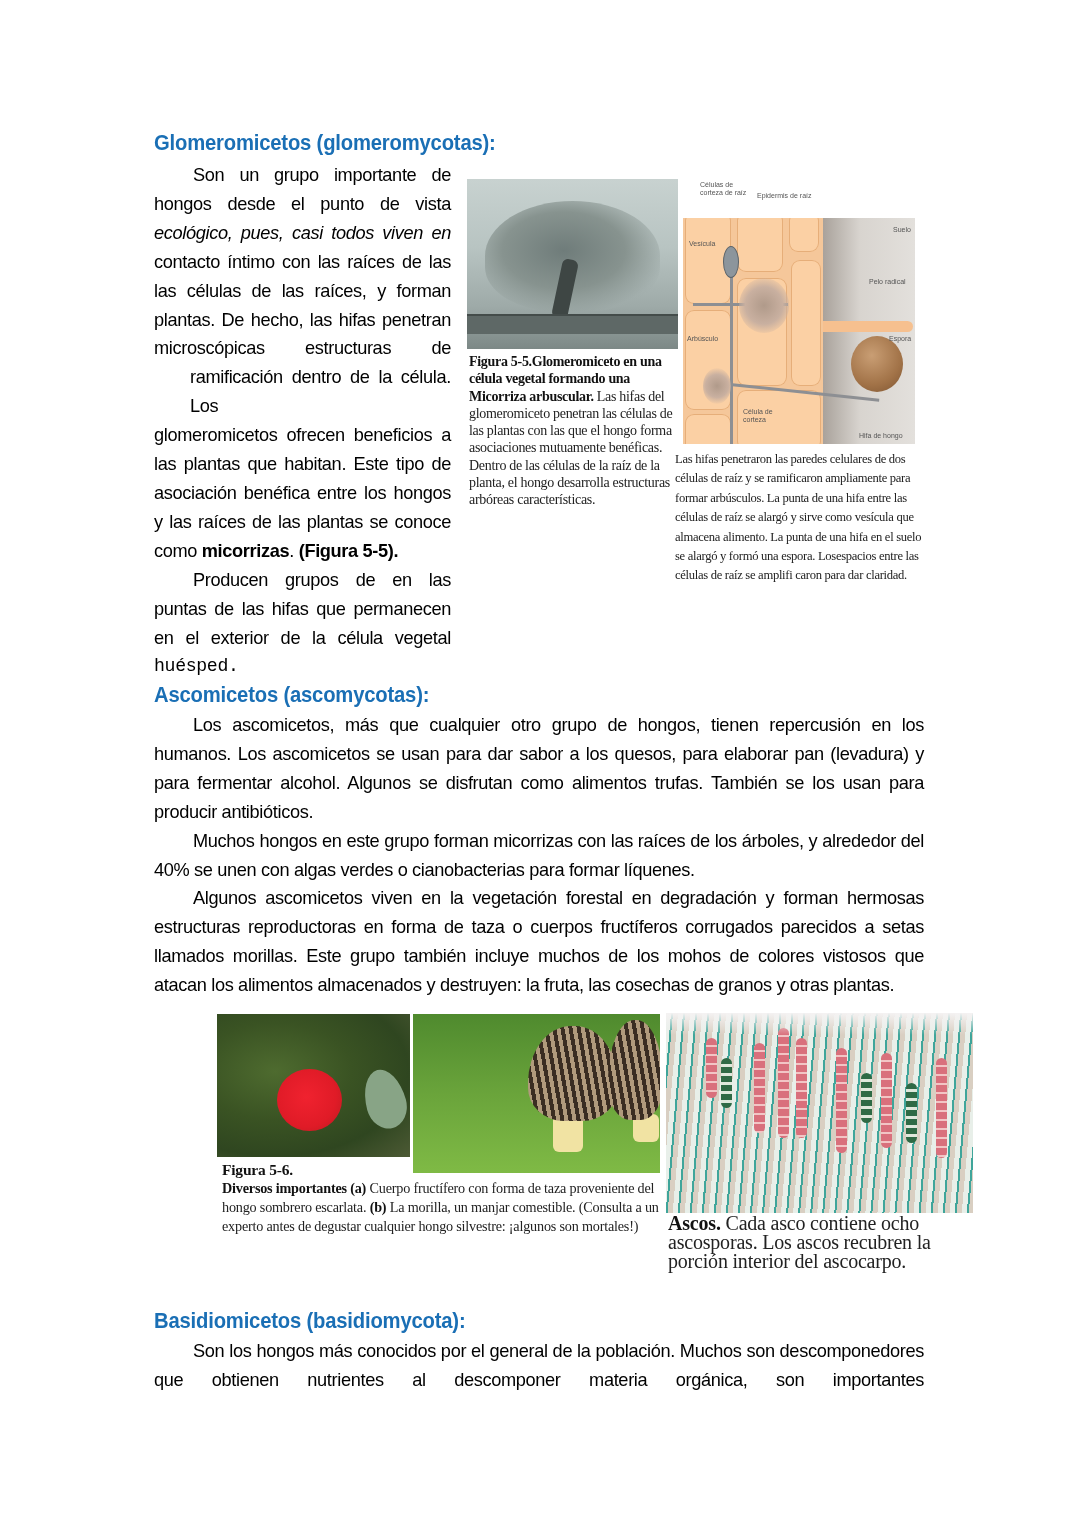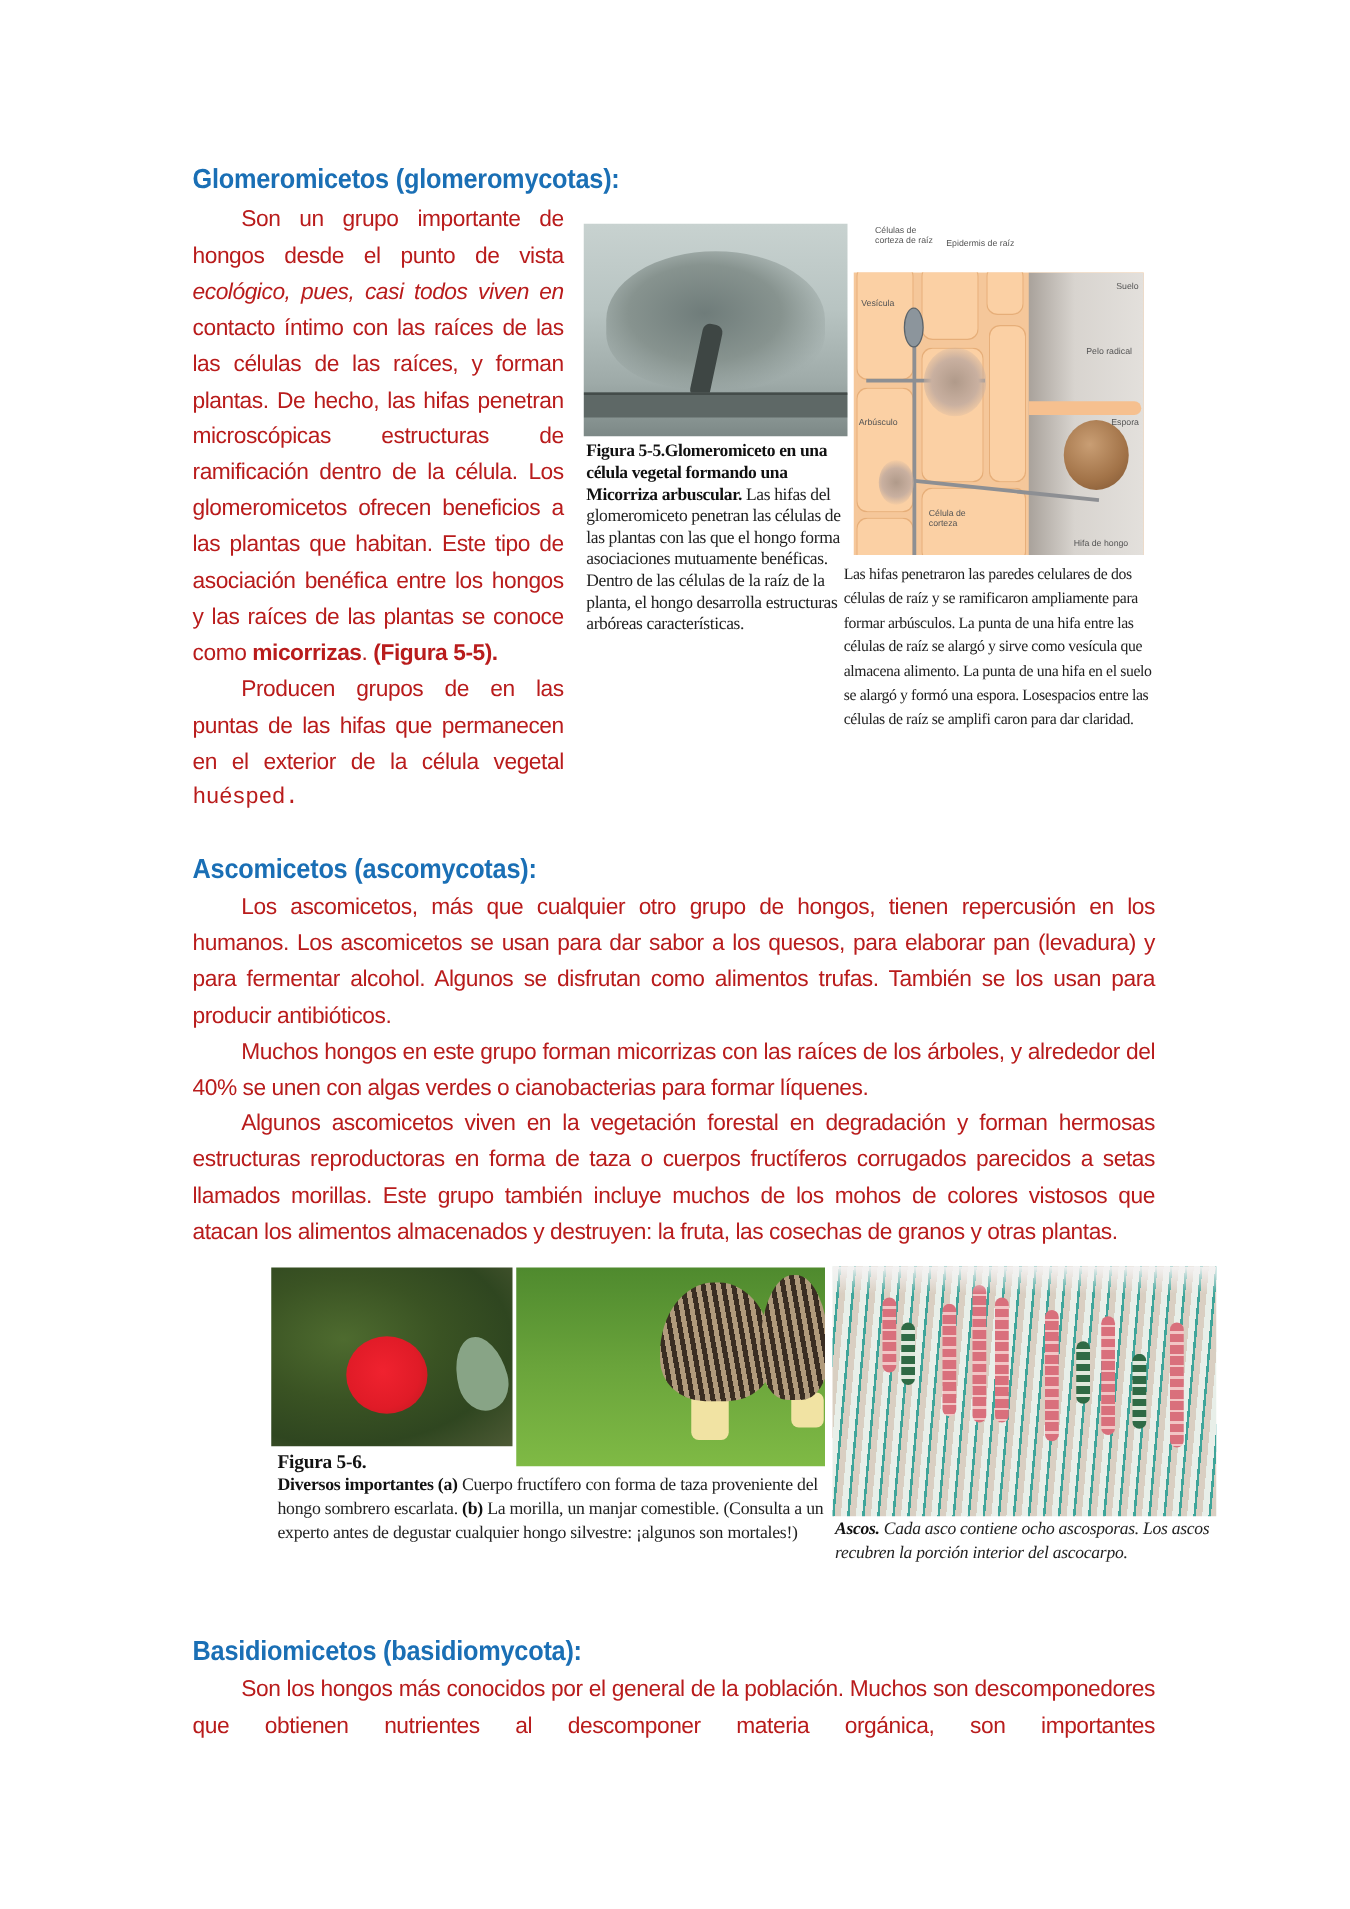--- a/index.html
+++ b/index.html
@@ -17,21 +17,21 @@
       transform: scaleX(0.92);
       transform-origin: left top;
       white-space: nowrap;
     }
 
     .body-text {
       position: absolute;
       font-family: "Liberation Sans", sans-serif;
       font-size: 18.2px;
       line-height: 28.9px;
-      color: #b91c1c;
+      color: #000000;
       text-align: justify;
       text-align-last: left;
     }
     .body-text p { text-indent: 39px; }
 
     .narrow { letter-spacing: -0.35px; }
 
     .caption {
       position: absolute;
       font-family: "Liberation Serif", serif;
@@ -146,21 +146,21 @@
 <div class="heading" style="top:130px;">Glomeromicetos (glomeromycotas):</div>
 
 <div class="body-text narrow" style="left:154px; top:161px; width:297px;">
   <div style="text-align:justify; text-align-last:justify; padding-left:39px;">Son un grupo importante de</div>
   <div style="text-align:justify; text-align-last:justify;">hongos desde el punto de vista</div>
   <div style="text-align:justify; text-align-last:justify;font-style:italic;">ecológico, pues, casi todos viven en</div>
   <div style="text-align:justify; text-align-last:justify;">contacto íntimo con las raíces de las</div>
   <div style="text-align:justify; text-align-last:justify;">las células de las raíces, y forman</div>
   <div style="text-align:justify; text-align-last:justify;">plantas. De hecho, las hifas penetran</div>
   <div style="text-align:justify; text-align-last:justify;">microscópicas estructuras de</div>
-  <div style="text-align:justify; text-align-last:justify;">ramificación dentro de la célula. Los</div>
+  <div style="text-align:justify; text-align-last:justify;margin-left:36px;">ramificación dentro de la célula. Los</div>
   <div style="text-align:justify; text-align-last:justify;">glomeromicetos ofrecen beneficios a</div>
   <div style="text-align:justify; text-align-last:justify;">las plantas que habitan. Este tipo de</div>
   <div style="text-align:justify; text-align-last:justify;">asociación benéfica entre los hongos</div>
   <div style="text-align:justify; text-align-last:justify;">y las raíces de las plantas se conoce</div>
   <div style="text-align:left;">
     <span>como </span><b>micorrizas</b><span>. </span><b>(Figura 5-5).</b>
   </div>
   <div style="text-align:justify; text-align-last:justify; padding-left:39px;">Producen grupos de en las</div>
   <div style="text-align:justify; text-align-last:justify;">puntas de las hifas que permanecen</div>
   <div style="text-align:justify; text-align-last:justify;">en el exterior de la célula vegetal</div>
@@ -241,21 +241,21 @@
   <div class="top-fade"></div>
 </div>
 
 <div class="caption" style="left:222px; top:1160px; width:440px; font-size:14.2px; line-height:19px; letter-spacing:-0.2px;">
   <div style="font-weight:bold; font-size:15.5px; color:#111;">Figura 5-6.</div>
   <div>
     <b>Diversos importantes </b><b>(a)</b><span> Cuerpo fructífero con forma de taza proveniente del hongo sombrero escarlata. </span><b>(b)</b><span> La morilla, un manjar comestible. (Consulta a un experto antes de degustar cualquier hongo silvestre: ¡algunos son mortales!)</span>
   </div>
 </div>
 
-<div class="caption" style="left:668px; top:1214px; width:312px; font-size:14px; line-height:19px; letter-spacing:-0.2px;font-style:italic;">
+<div class="caption" style="left:668px; top:1214px; width:312px; font-size:20px; line-height:19px; letter-spacing:-0.2px;">
   <b>Ascos.</b><span> Cada asco contiene ocho ascosporas. Los ascos recubren la porción interior del ascocarpo.</span>
 </div>
 
 <div class="heading" style="top:1308px;">Basidiomicetos (basidiomycota):</div>
 
 <div class="body-text narrow" style="left:154px; top:1337px; width:770px;">
   <p style="text-align-last:justify;">Son los hongos más conocidos por el general de la población. Muchos son descomponedores que obtienen nutrientes al descomponer materia orgánica, son importantes</p>
 </div>
 
 </body></html>

